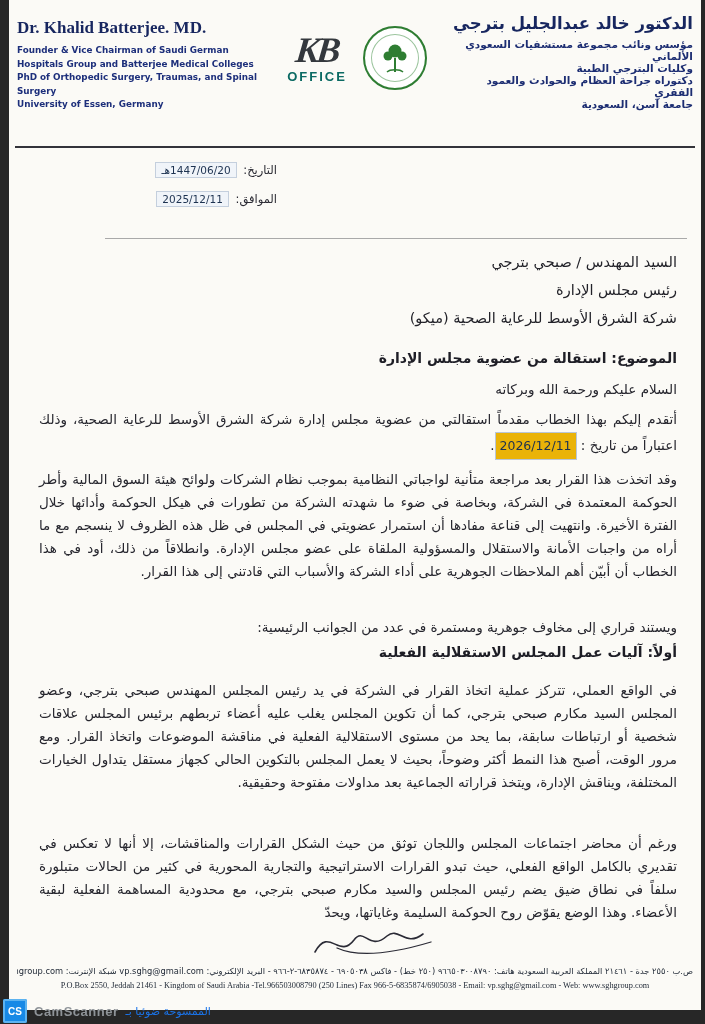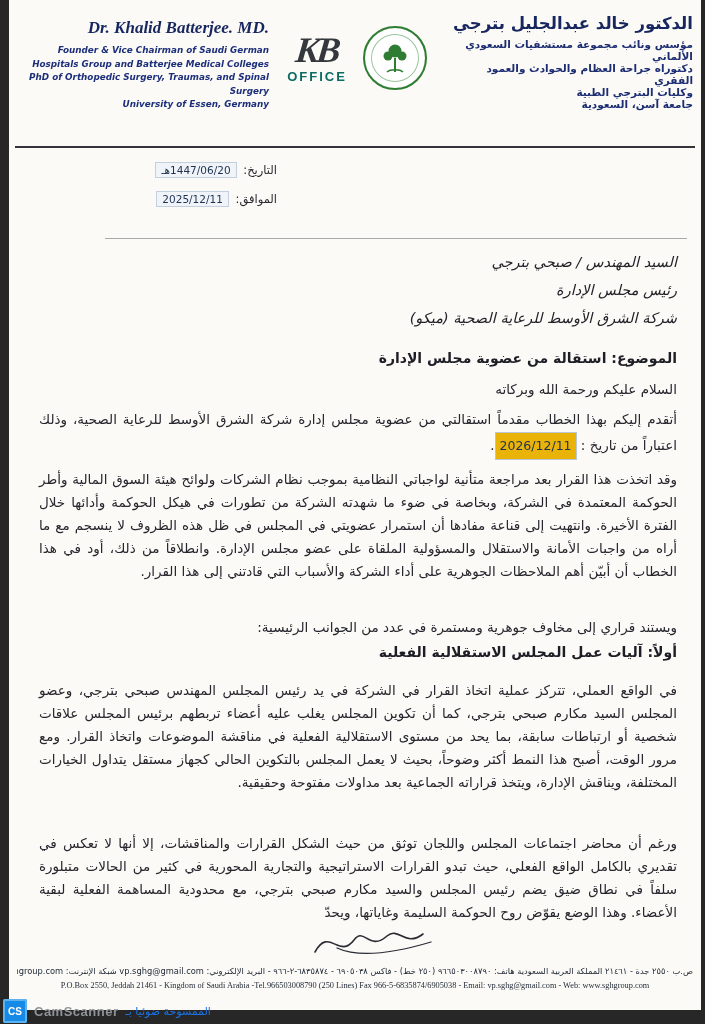--- a/index.html
+++ b/index.html
@@ -11,21 +11,21 @@
   }
   .page {
     position:absolute; left:9px; top:0; width:692px; height:1010px;
     background:#fbfaf6;
   }
   
   .letterhead {
     position:absolute; top:12px; left:8px; width:676px;
     display:flex; justify-content:space-between; align-items:flex-start;
   }
-  .lh-en { width:252px; text-align:right; color:#1c2d72; padding-top:6px;font-style:italic; }
+  .lh-en { width:252px; text-align:left; color:#1c2d72; padding-top:6px; }
   .en-name { font-family:"Liberation Serif", serif; font-weight:bold; font-size:17px; margin-bottom:6px; color:#17265f; }
   .en-line { font-size:8.8px; font-weight:bold; line-height:13.5px; color:#1d2f7b; }
   .lh-center { display:flex; align-items:center; gap:16px; padding-top:14px; }
   .kb-logo { text-align:center; }
   .kb-mono { font-family:"Liberation Serif", serif; font-size:36px; font-weight:bold; font-style:italic; color:#34383d; letter-spacing:-3px; line-height:34px; transform:skewX(-6deg); }
   .kb-office { font-family:"Liberation Sans", sans-serif; font-size:13px; font-weight:bold; letter-spacing:2px; color:#0b6a63; margin-top:2px; }
   .emblem {
     width:64px; height:64px; border-radius:50%; border:2.5px solid #2e7d32;
     display:flex; align-items:center; justify-content:center; background:#fff;
     box-shadow: inset 0 0 0 6px #fff, inset 0 0 0 7px #9cc59e;
@@ -36,21 +36,21 @@
   .lh-rule { position:absolute; top:146px; left:6px; right:6px; height:2px; background:#33333a; }
   
   .dates { position:absolute; top:162px; left:78px; direction:rtl; text-align:right; width:190px; }
   .date-row { margin-bottom:13px; font-size:11.5px; color:#2a2a33; white-space:nowrap; }
   .date-value {
     display:inline-block; background:#f0f4f9; border:1px solid #c4cfdd;
     padding:1px 5px; font-size:10.5px; color:#1d3250; margin-right:3px;
   }
   .mid-rule { position:absolute; top:238px; left:96px; right:14px; height:1px; background:#a9a9a9; }
   
-  .recipient { position:absolute; top:248px; right:24px; direction:rtl; text-align:right; font-size:14.5px; line-height:28px; color:#222229;font-style:italic; }
+  .recipient { position:absolute; top:248px; right:24px; direction:rtl; text-align:right; font-size:14.5px; line-height:28px; color:#222229; }
   .subject { position:absolute; top:350px; right:24px; direction:rtl; font-size:14px; font-weight:bold; color:#1e1e26; }
   .greeting { position:absolute; top:381px; right:24px; direction:rtl; font-size:13.5px; color:#26262e; }
   .para {
     position:absolute; right:24px; left:30px; direction:rtl;
     text-align:justify; font-size:13.5px; line-height:23px; color:#26262e;
   }
   .p1 { top:406px; line-height:26px; }
   .p2 { top:468px; }
   .p3 { top:616px; text-align:right; }
   .h1 { position:absolute; top:644px; right:24px; direction:rtl; font-size:14px; font-weight:bold; color:#1d1d25; }
@@ -100,22 +100,22 @@
             <circle cx="13" cy="18" r="4.5" fill="#2e7d32"></circle>
             <circle cx="27" cy="18" r="4.5" fill="#2e7d32"></circle>
             <path d="M12 34 C15 31, 25 31, 28 34" stroke="#2e7d32" stroke-width="1.5" fill="none"></path>
           </svg>
         </div>
       </div>
 
       <div class="lh-ar">
         <div class="ar-name">الدكتور خالد عبدالجليل بترجي</div>
         <div class="ar-line">مؤسس ونائب مجموعة مستشفيات السعودي الألماني</div>
+        <div class="ar-line">وكليات البترجي الطبية</div>
         <div class="ar-line">دكتوراه جراحة العظام والحوادث والعمود الفقري</div>
-        <div class="ar-line">وكليات البترجي الطبية</div>
         <div class="ar-line">جامعة آسن، السعودية</div>
       </div>
     </header>
 
     <div class="lh-rule"></div>
 
     <div class="dates">
       <div class="date-row">
         <span>التاريخ:</span>
         <span class="date-value">1447/06/20هـ</span>

